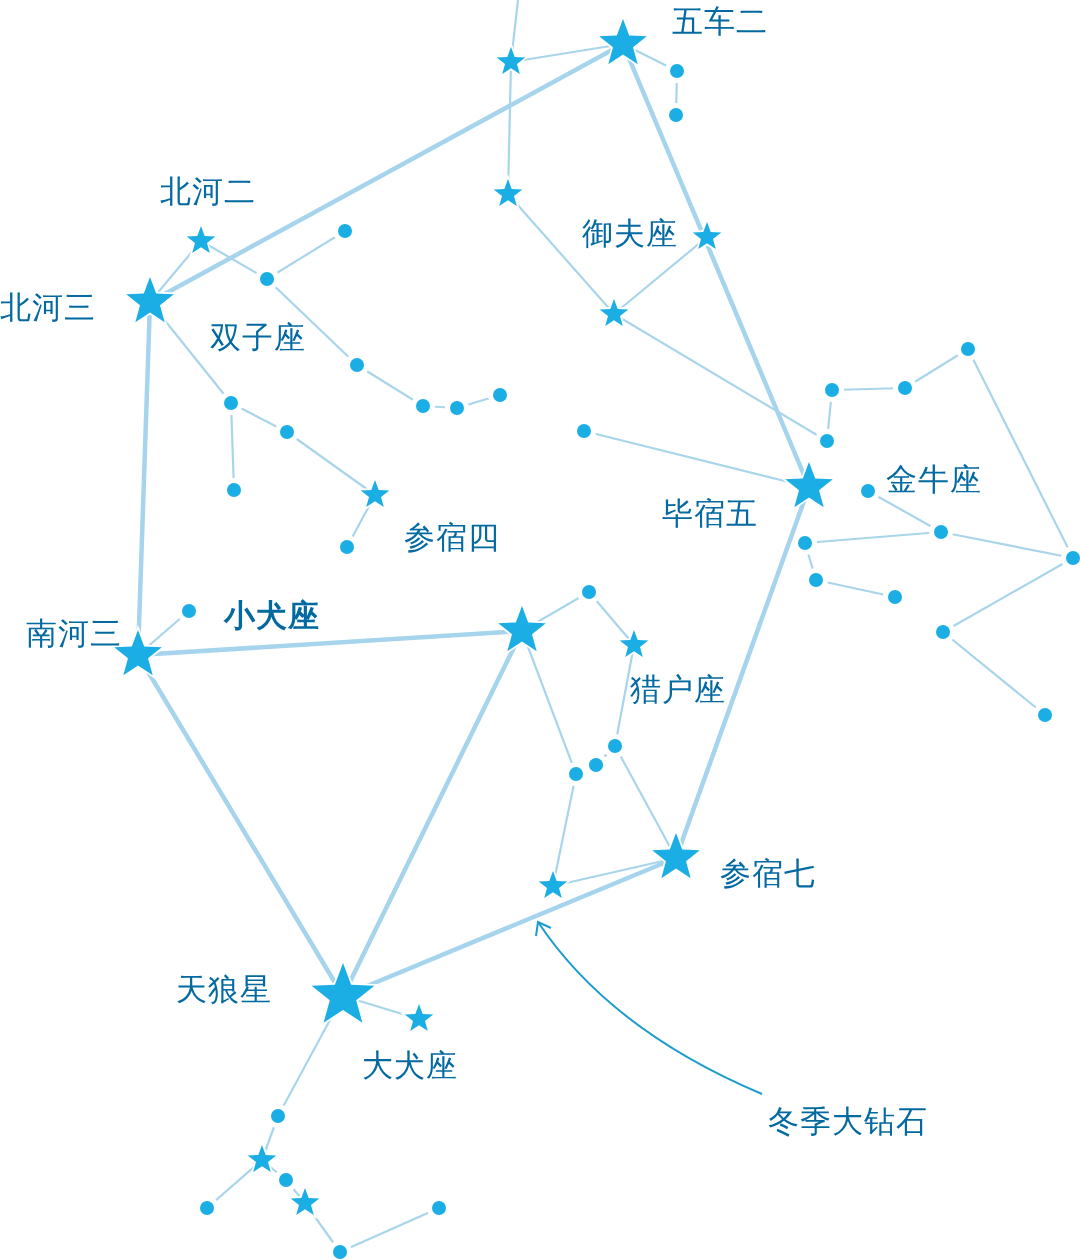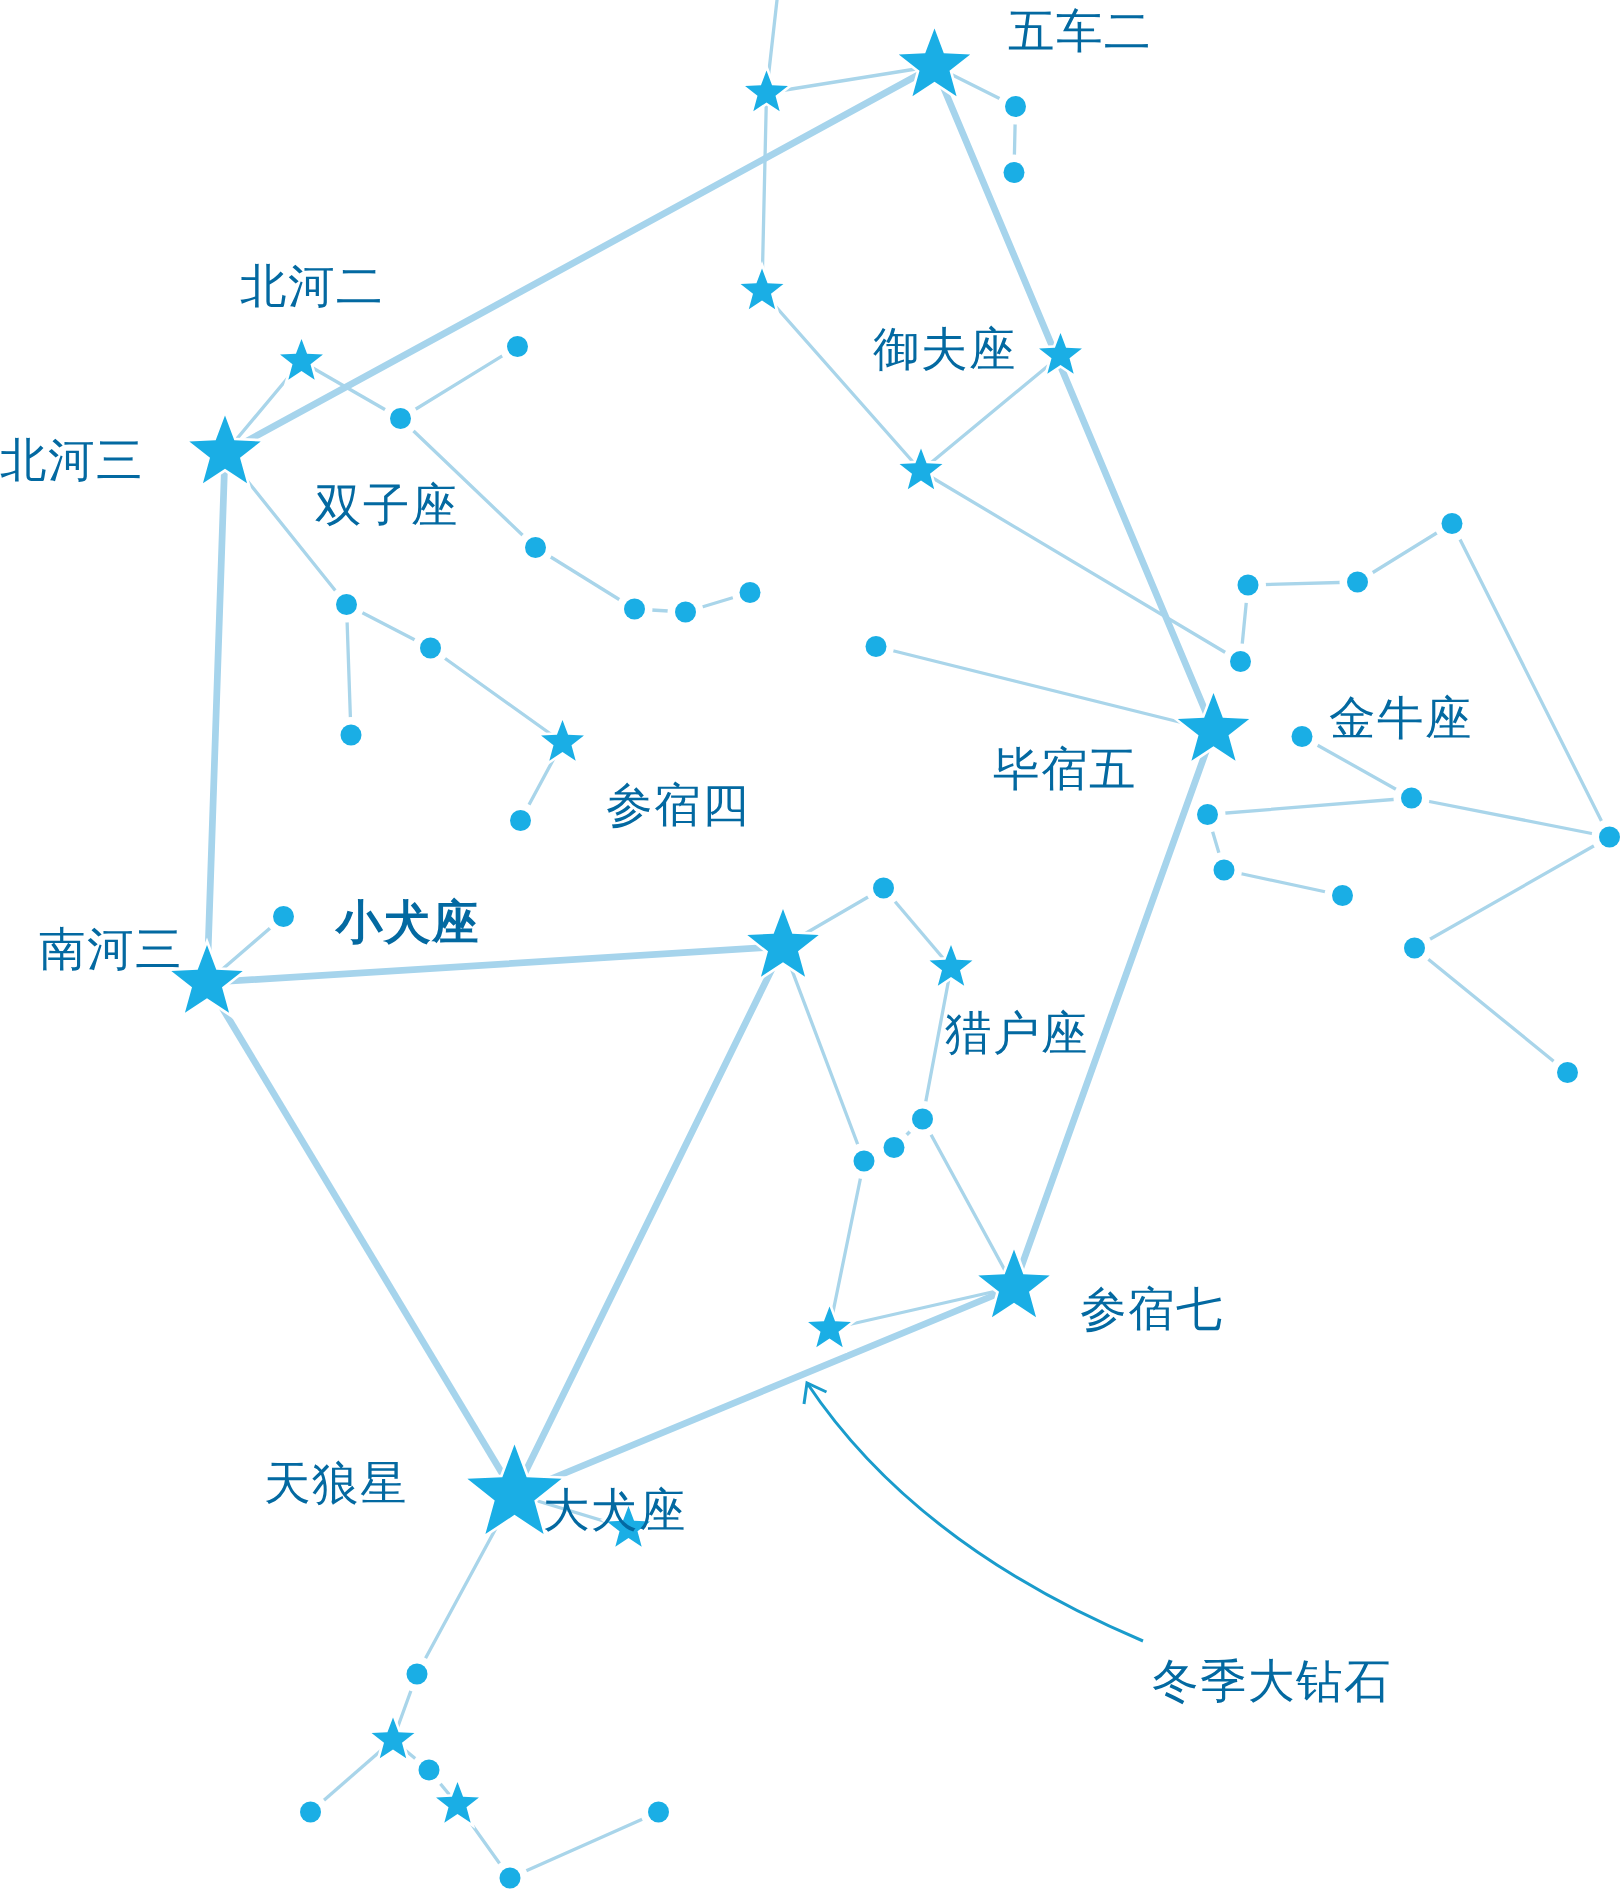--- a/index.html
+++ b/index.html
@@ -202,15 +202,15 @@
     <div class="label" style="left: 192px; top: 322px; margin-left: 18px;">双子座</div>
     <div class="label" style="left: 582px; top: 218px;">御夫座</div>
     <div class="label" style="left: 886px; top: 430px; margin-top: 34px;">金牛座</div>
     <div class="label" style="left: 662px; top: 498px;">毕宿五</div>
     <div class="label" style="left: 404px; top: 522px;">参宿四</div>
     <div class="label" style="left: 224px; top: 600px; font-weight: bold;">小犬座</div>
     <div class="label" style="left: 6px; top: 618px; margin-left: 20px;">南河三</div>
     <div class="label" style="left: 630px; top: 674px;">猎户座</div>
     <div class="label" style="left: 720px; top: 858px;">参宿七</div>
     <div class="label" style="left: 176px; top: 974px;">天狼星</div>
-    <div class="label" style="left: 362px; top: 992px;">大犬座</div>
+    <div class="label" style="left: 362px; top: 1050px;">大犬座</div>
     <div class="label" style="left: 768px; top: 1106px; text-align: center;">冬季大钻石</div>
   </div>
 
 </body></html>

